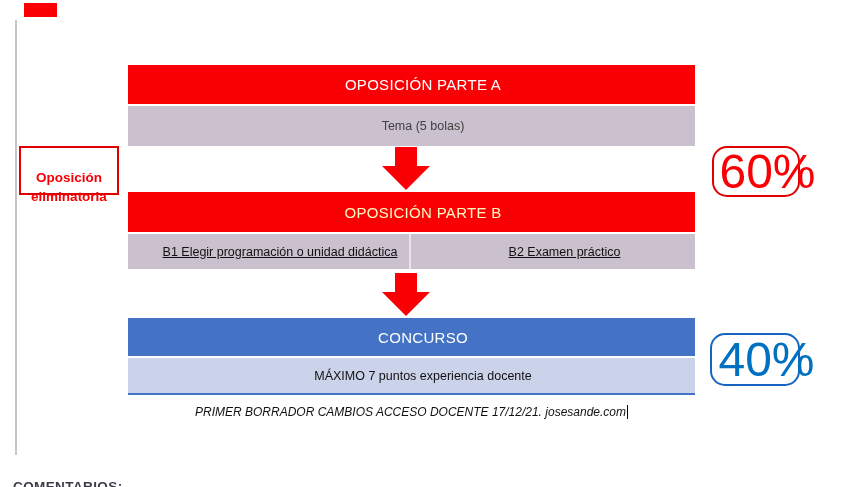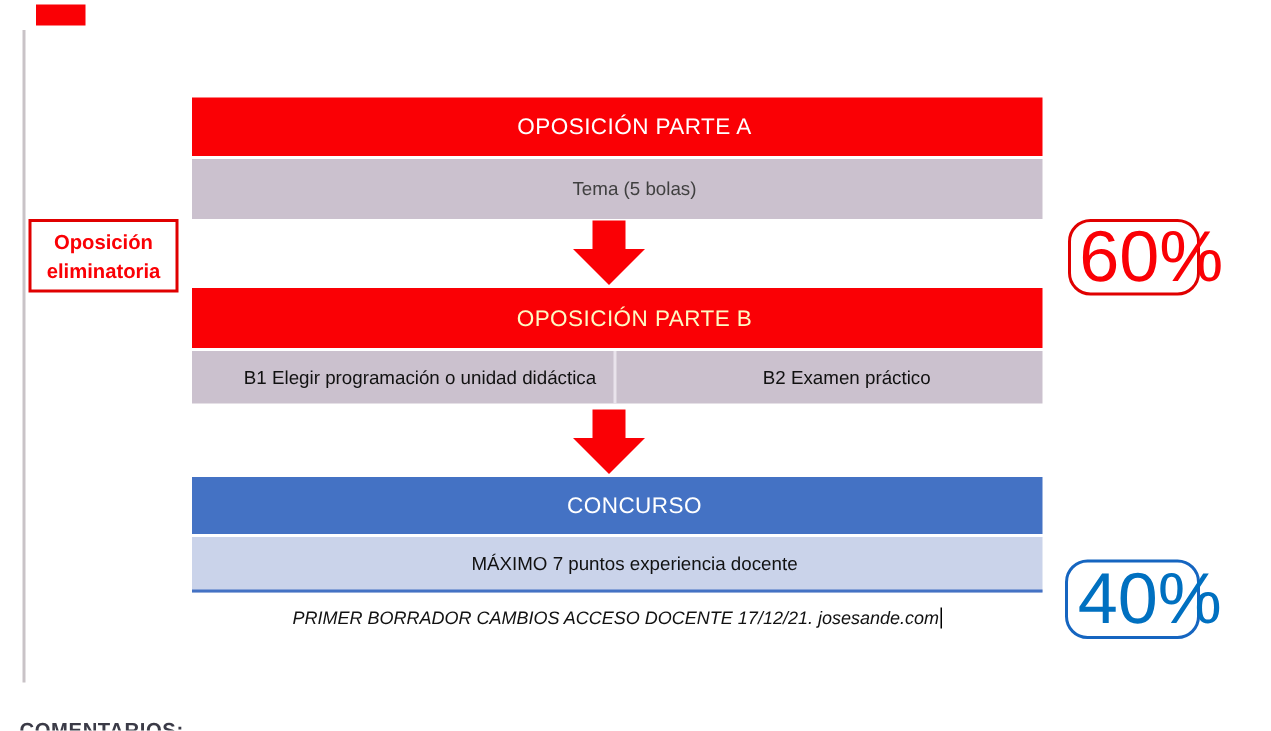--- a/index.html
+++ b/index.html
@@ -20,44 +20,44 @@
 
   
   .hdr-a  { left: 128px; top: 65px;  width: 567px; height: 39px; background: #fa0005;
             color: #fff; font-size: 15px; letter-spacing: .3px; }
   .row-a  { left: 128px; top: 106px; width: 567px; height: 40px; background: #cbc1ce;
             font-size: 12.5px; color: #404040; }
 
   
   .side-box { left: 19px; top: 146px; width: 100px; height: 49px; background: #fff;
               border: 2px solid #e00000; color: #fa0005; font-weight: bold;
-              font-size: 13.5px; text-align: center; padding-top: 4px; line-height: 19px; }
+              font-size: 13.5px; text-align: center; padding-top: 20px; line-height: 19px; }
   .side-box span { display: block; }
   .pct-box  { background: #fff; font-size: 48px; line-height: 1; border-radius: 15px; }
   .pct60 { left: 712px; top: 146px; width: 88px; height: 51px;
            border: 2px solid #e00000; color: #fa0005; }
   .pct40 { left: 710px; top: 333px; width: 90px; height: 53px;
-           border: 2px solid #1565c0; color: #0070c0; margin-top: 40px; }
+           border: 2px solid #1565c0; color: #0070c0; }
 
   
   .arrow-stem { width: 22px; background: #fa0005; left: 395px; }
   .arrow-head { width: 0; height: 0; left: 382px;
                 border-left: 24px solid transparent;
                 border-right: 24px solid transparent;
                 border-top: 24px solid #fa0005; }
   .stem1 { top: 147px; height: 20px; }
   .head1 { top: 166px; }
   .stem2 { top: 273px; height: 20px; }
   .head2 { top: 292px; }
 
   
   .hdr-b  { left: 128px; top: 192px; width: 567px; height: 40px; background: #fa0005;
             color: #fef9c3; font-size: 15px; letter-spacing: .3px; }
   .row-b  { left: 128px; top: 234px; width: 567px; height: 35px; display: flex; }
-  .cell-b { background: #cbc1ce; font-size: 12.5px; color: #111; height: 100%; }
+  .cell-b { background: #cbc1ce; font-size: 12.5px; color: #111; height: 100%; text-decoration: underline; }
   .cell-b1 { width: 283px; border-right: 2px solid #e9e3ec; }
   .cell-b2 { width: 284px; }
 
   
   .hdr-c  { left: 128px; top: 318px; width: 567px; height: 38px; background: #4472c4;
             color: #fff; font-size: 15px; letter-spacing: .3px; text-align: right; }
   .row-c  { left: 128px; top: 358px; width: 567px; height: 37px; background: #cad3ea;
             border-bottom: 2px solid #4472c4; font-size: 12.5px; color: #111; }
 
   

